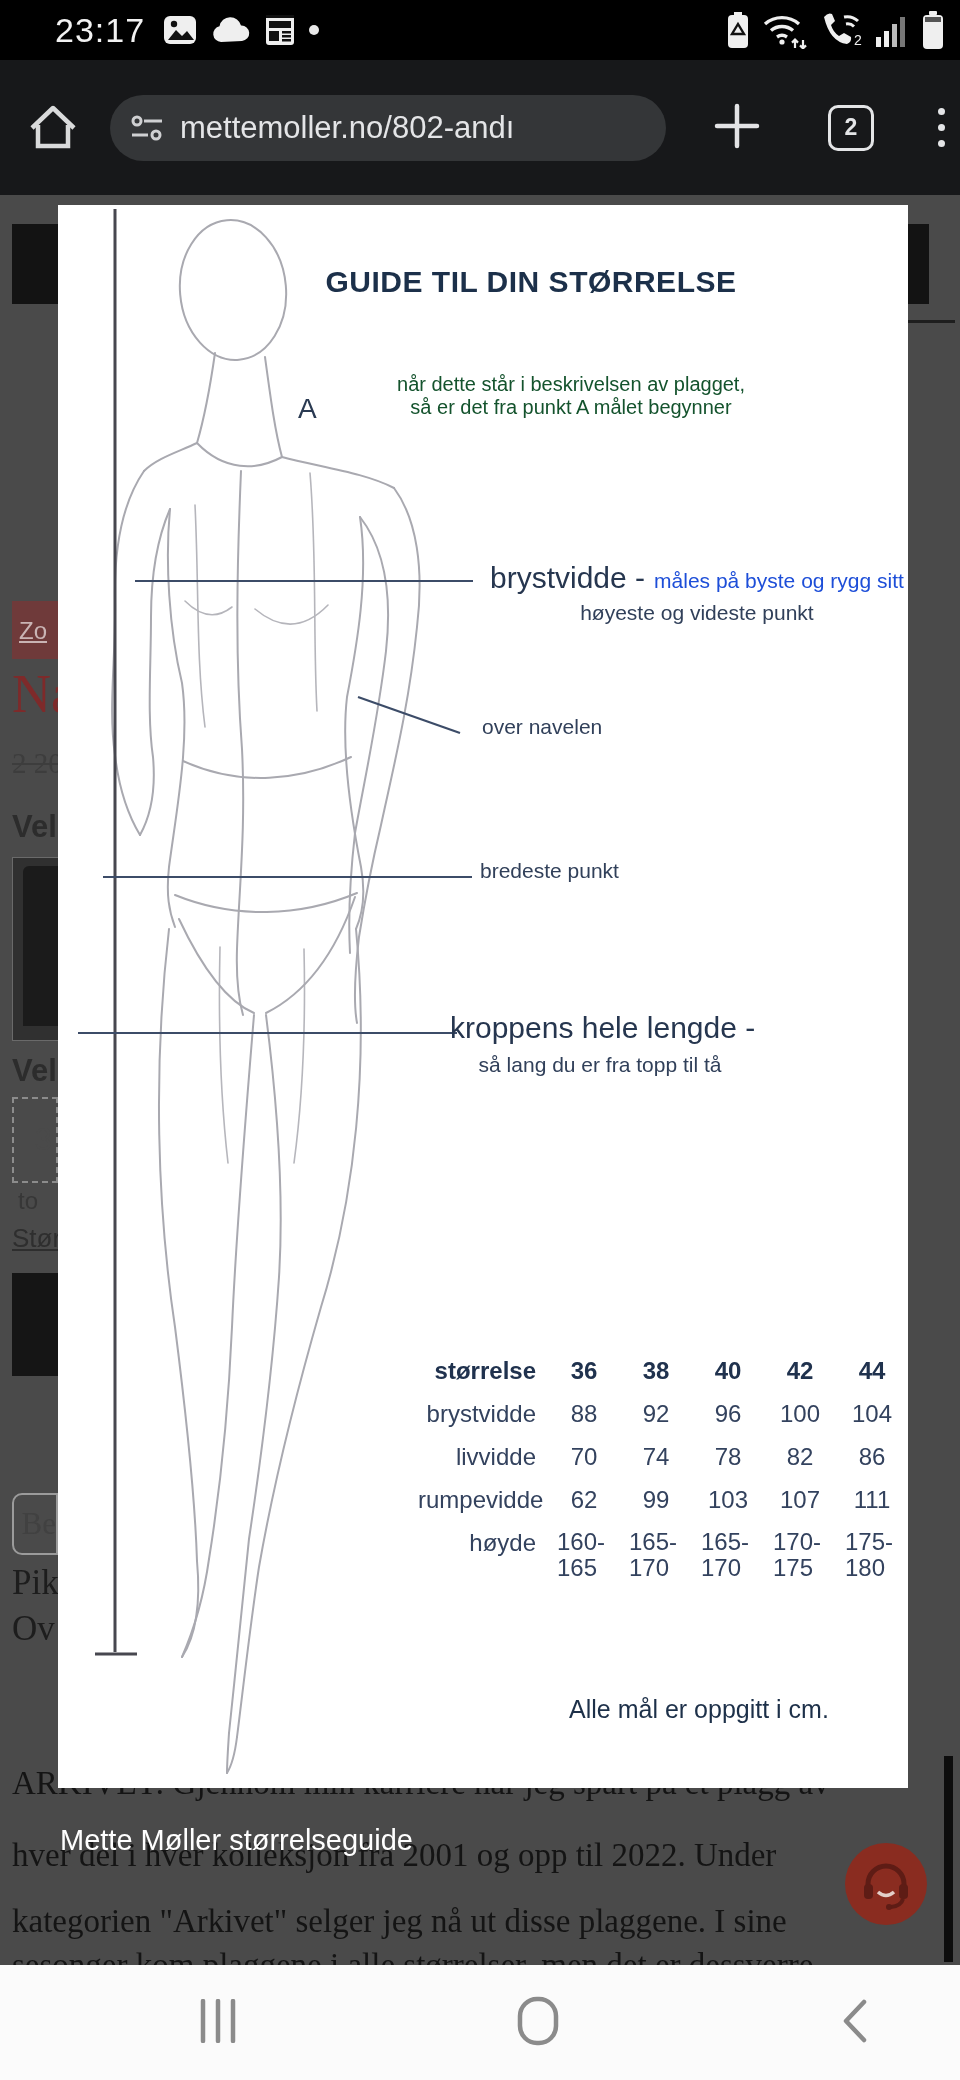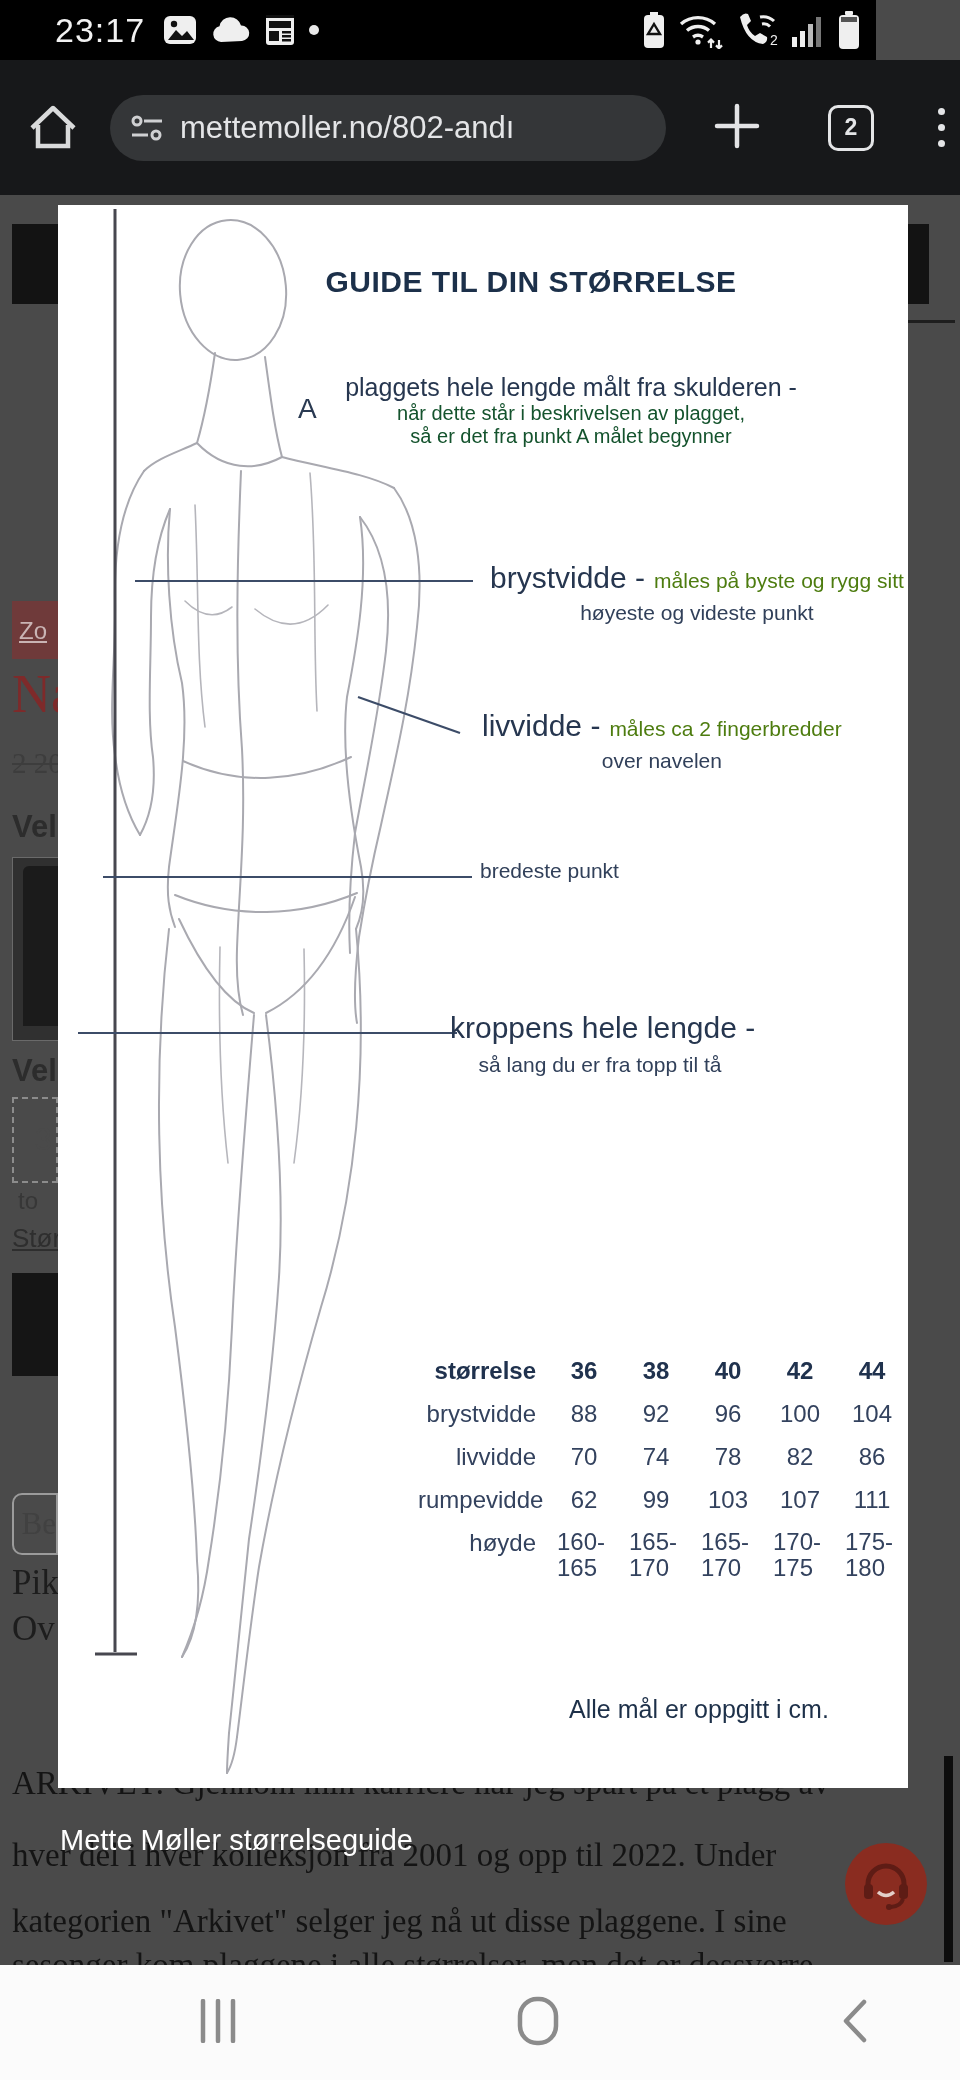--- a/index.html
+++ b/index.html
@@ -1,19 +1,19 @@
 <!DOCTYPE html>
 <html><head>
 <meta charset="utf-8">
 <style>
   html,body{margin:0;padding:0;background:#222;}
   .screen{position:relative;width:960px;height:2080px;margin:0 auto;overflow:hidden;
           font-family:"Liberation Sans",sans-serif;background:#4a4a4a;}
   
-  .status-bar{position:absolute;left:0;top:0;width:876px;height:60px;background:#000;
+  .status-bar{position:absolute;left:0;top:0;width:960px;height:60px;background:#000;
               display:flex;align-items:center;color:#f2f2f2;}
   .status-time{font-size:34px;margin-left:55px;letter-spacing:1px;}
   .st-icons-left{display:flex;align-items:center;gap:14px;margin-left:18px;}
   .st-icons-right{display:flex;align-items:center;gap:12px;margin-left:auto;margin-right:14px;}
   .st-ic{display:flex;align-items:center;}
   .notif-dot{width:10px;height:10px;border-radius:50%;background:#e9e9e9;}
   
   .browser-bar{position:absolute;left:0;top:60px;width:960px;height:135px;background:#17181a;
                display:flex;align-items:center;}
   .url-pill{display:flex;align-items:center;height:66px;border-radius:33px;background:#343638;
@@ -56,21 +56,21 @@
                background:#8a2c20;display:flex;align-items:center;justify-content:center;}
   .scrollbar{position:absolute;left:944px;top:1561px;width:9px;height:206px;background:#0d0d0d;}
   
   .modal{position:absolute;left:58px;top:205px;width:850px;height:1583px;background:#fff;}
   .fig-svg{position:absolute;left:0;top:0;}
   .guide-title{position:absolute;left:223px;top:60px;width:500px;text-align:center;color:#1c304a;
                font-size:30px;font-weight:bold;letter-spacing:0.5px;white-space:nowrap;}
   .point-a{position:absolute;left:240px;top:188px;color:#2a3a52;font-size:28px;}
   .anno{position:absolute;color:#26364f;}
   .anno .big{font-size:30px;}
-  .anno .small{font-size:21px;margin-left:9px;color:#4d7c0f;}
+  .anno .small{font-size:21px;margin-left:9px;color:#1d4ed8;}
   .anno .l1{white-space:nowrap;}
   .anno .l2{font-size:21px;color:#31405a;text-align:center;white-space:nowrap;margin-top:6px;}
   .anno1{left:233px;top:168px;width:560px;text-align:center;}
   .anno1 .t{font-size:25px;white-space:nowrap;}
   .anno1 .d{font-size:20px;color:#14532d;margin-top:0;white-space:nowrap;}
   .anno2{left:432px;top:356px;}
   .anno3{left:424px;top:504px;}
   .anno4{left:422px;top:648px;}
   .anno5{left:392px;top:806px;width:300px;text-align:center;}
   .anno5 .l2{margin-top:8px;}
@@ -185,32 +185,30 @@
         <path d="M300,492 L402,528"></path>
         <path d="M45,672 L414,672"></path>
         <path d="M20,828 L399,828"></path>
       </g>
     </svg>
 
     <div class="guide-title">GUIDE TIL DIN STØRRELSE</div>
     <div class="point-a">A</div>
 
     <div class="anno anno1">
-      <div class="t">plaggets hele lengde målt fra skulderen -</div>
       <div class="d">når dette står i beskrivelsen av plagget,</div>
       <div class="d">så er det fra punkt A målet begynner</div>
     </div>
 
     <div class="anno anno2">
       <div class="l1"><span class="big">brystvidde -</span><span class="small">måles på byste og rygg sitt</span></div>
       <div class="l2">høyeste og videste punkt</div>
     </div>
 
     <div class="anno anno3">
-      <div class="l1"><span class="big">livvidde -</span><span class="small">måles ca 2 fingerbredder</span></div>
       <div class="l2">over navelen</div>
     </div>
 
     <div class="anno anno4">
       <div class="l2">bredeste punkt</div>
     </div>
 
     <div class="anno anno5">
       <div class="l1"><span class="big">kroppens hele lengde -</span></div>
       <div class="l2">så lang du er fra topp til tå</div>

